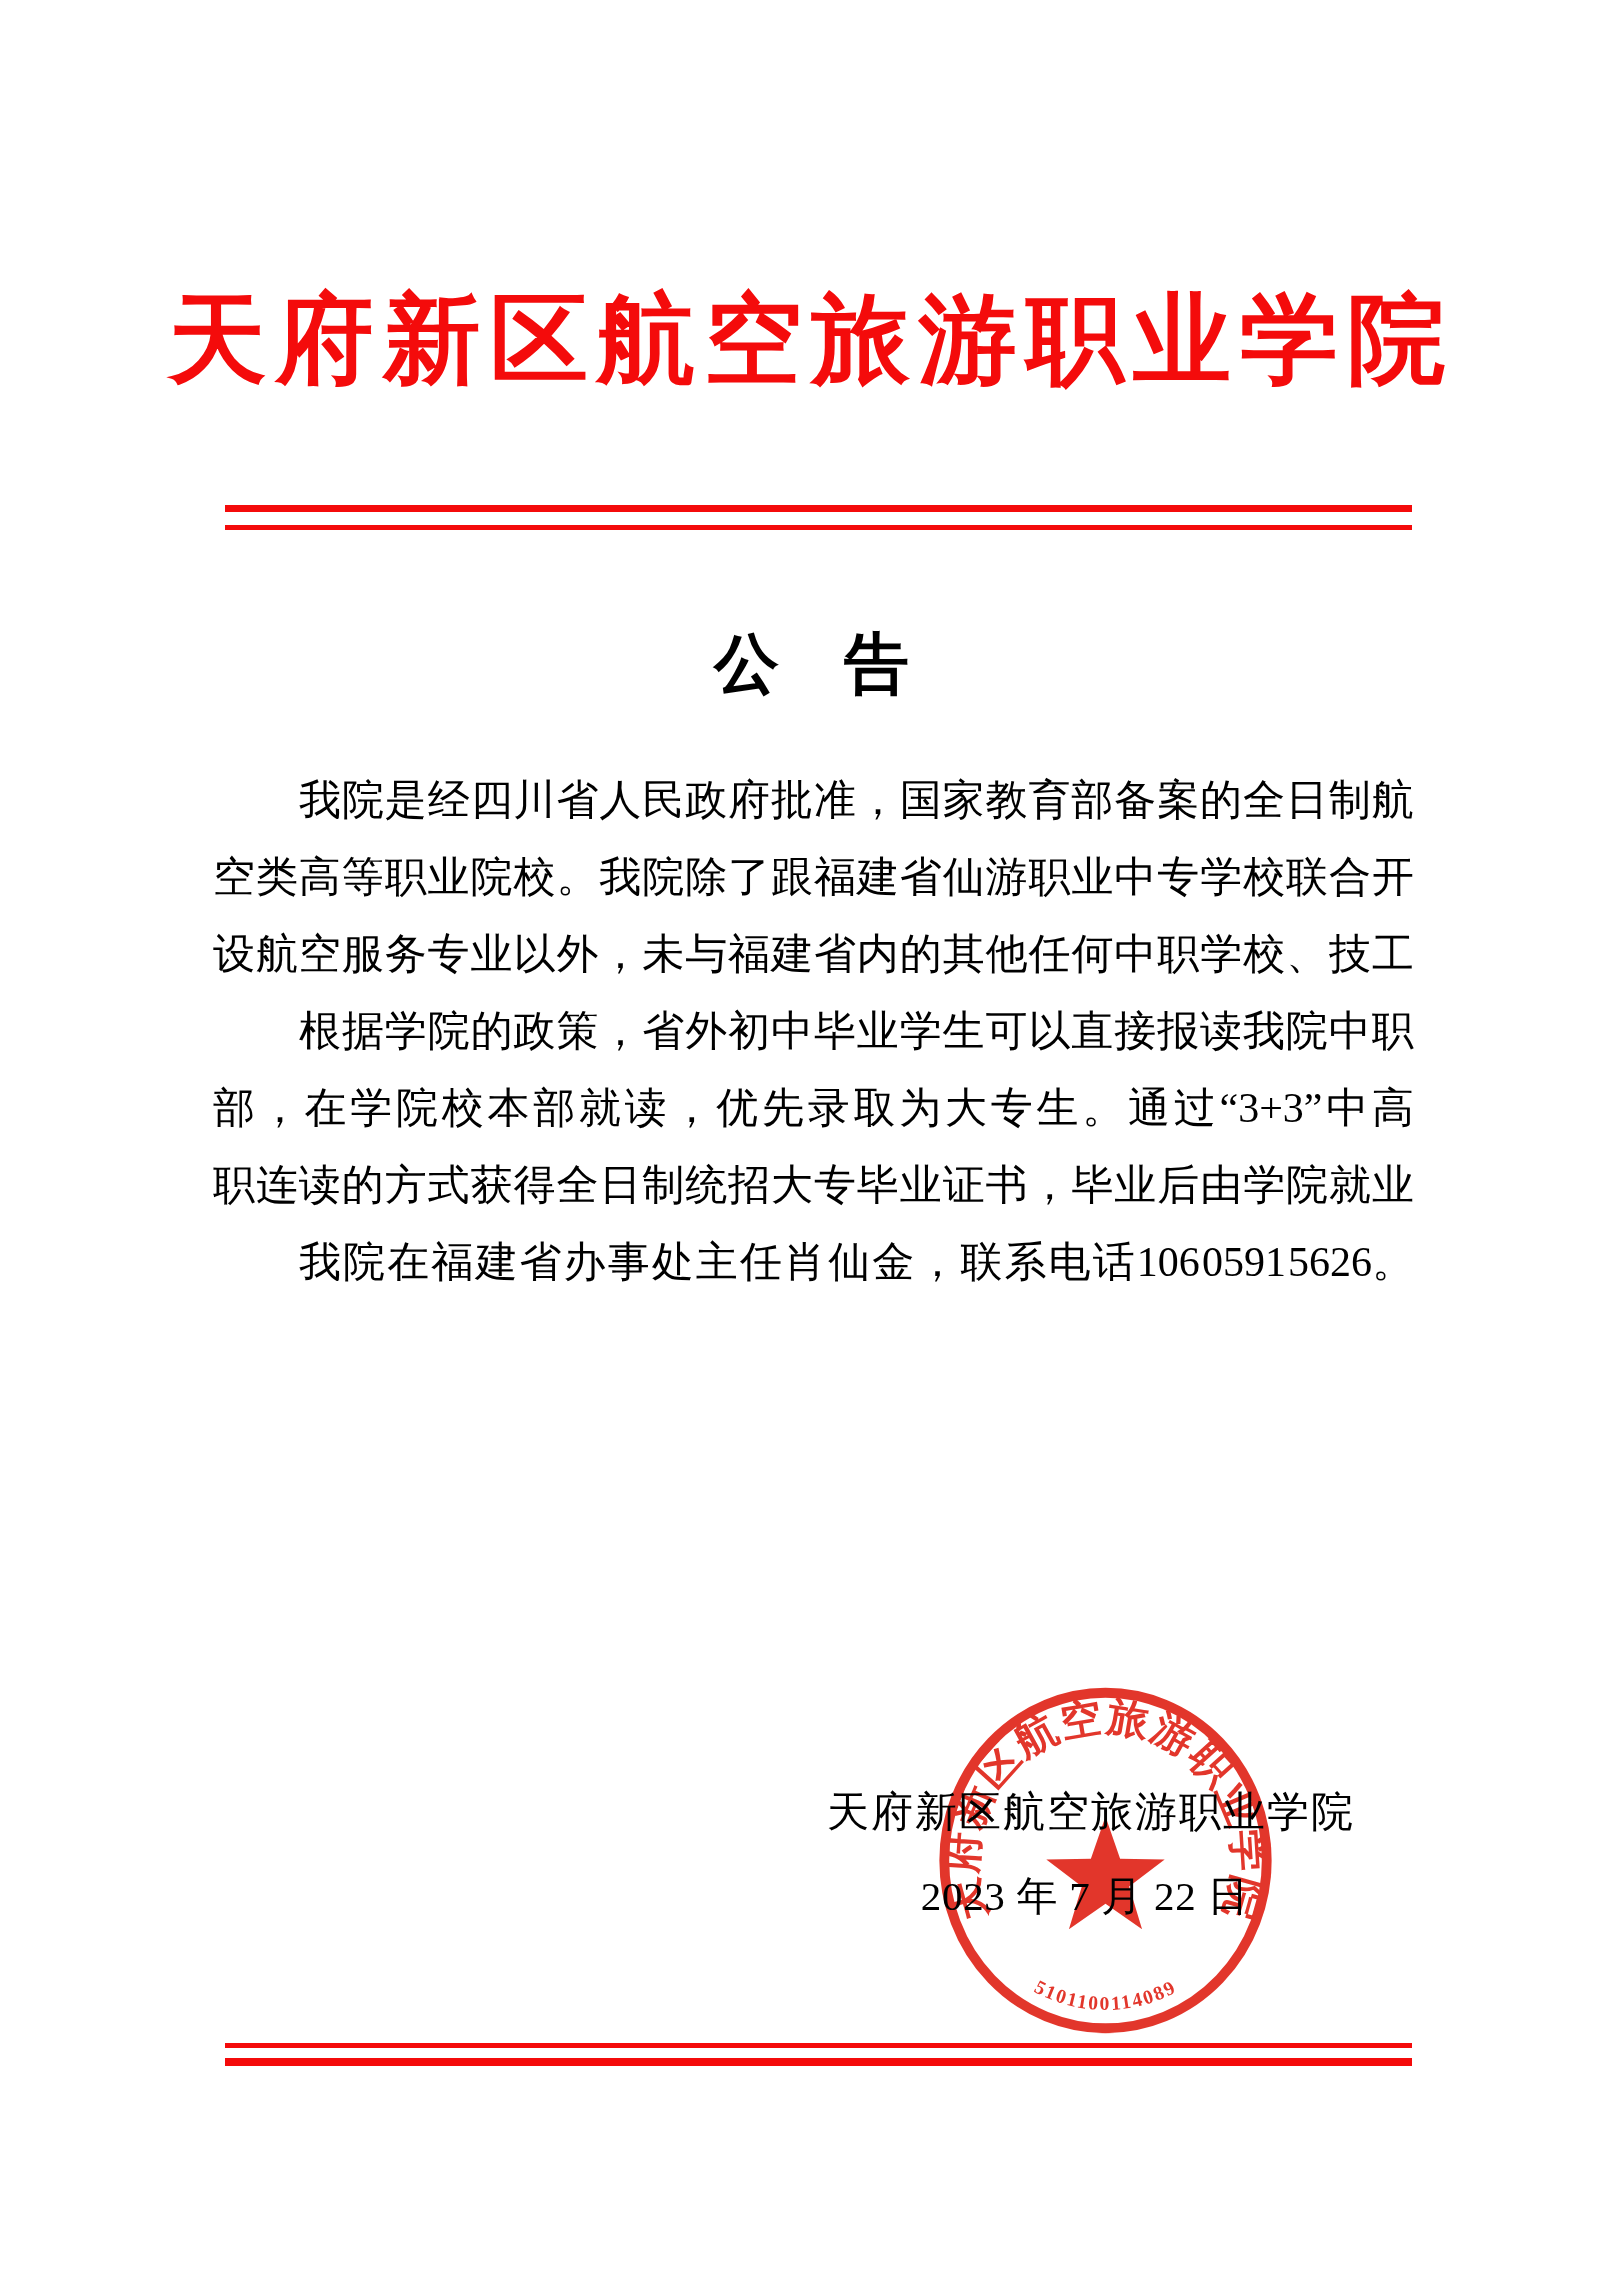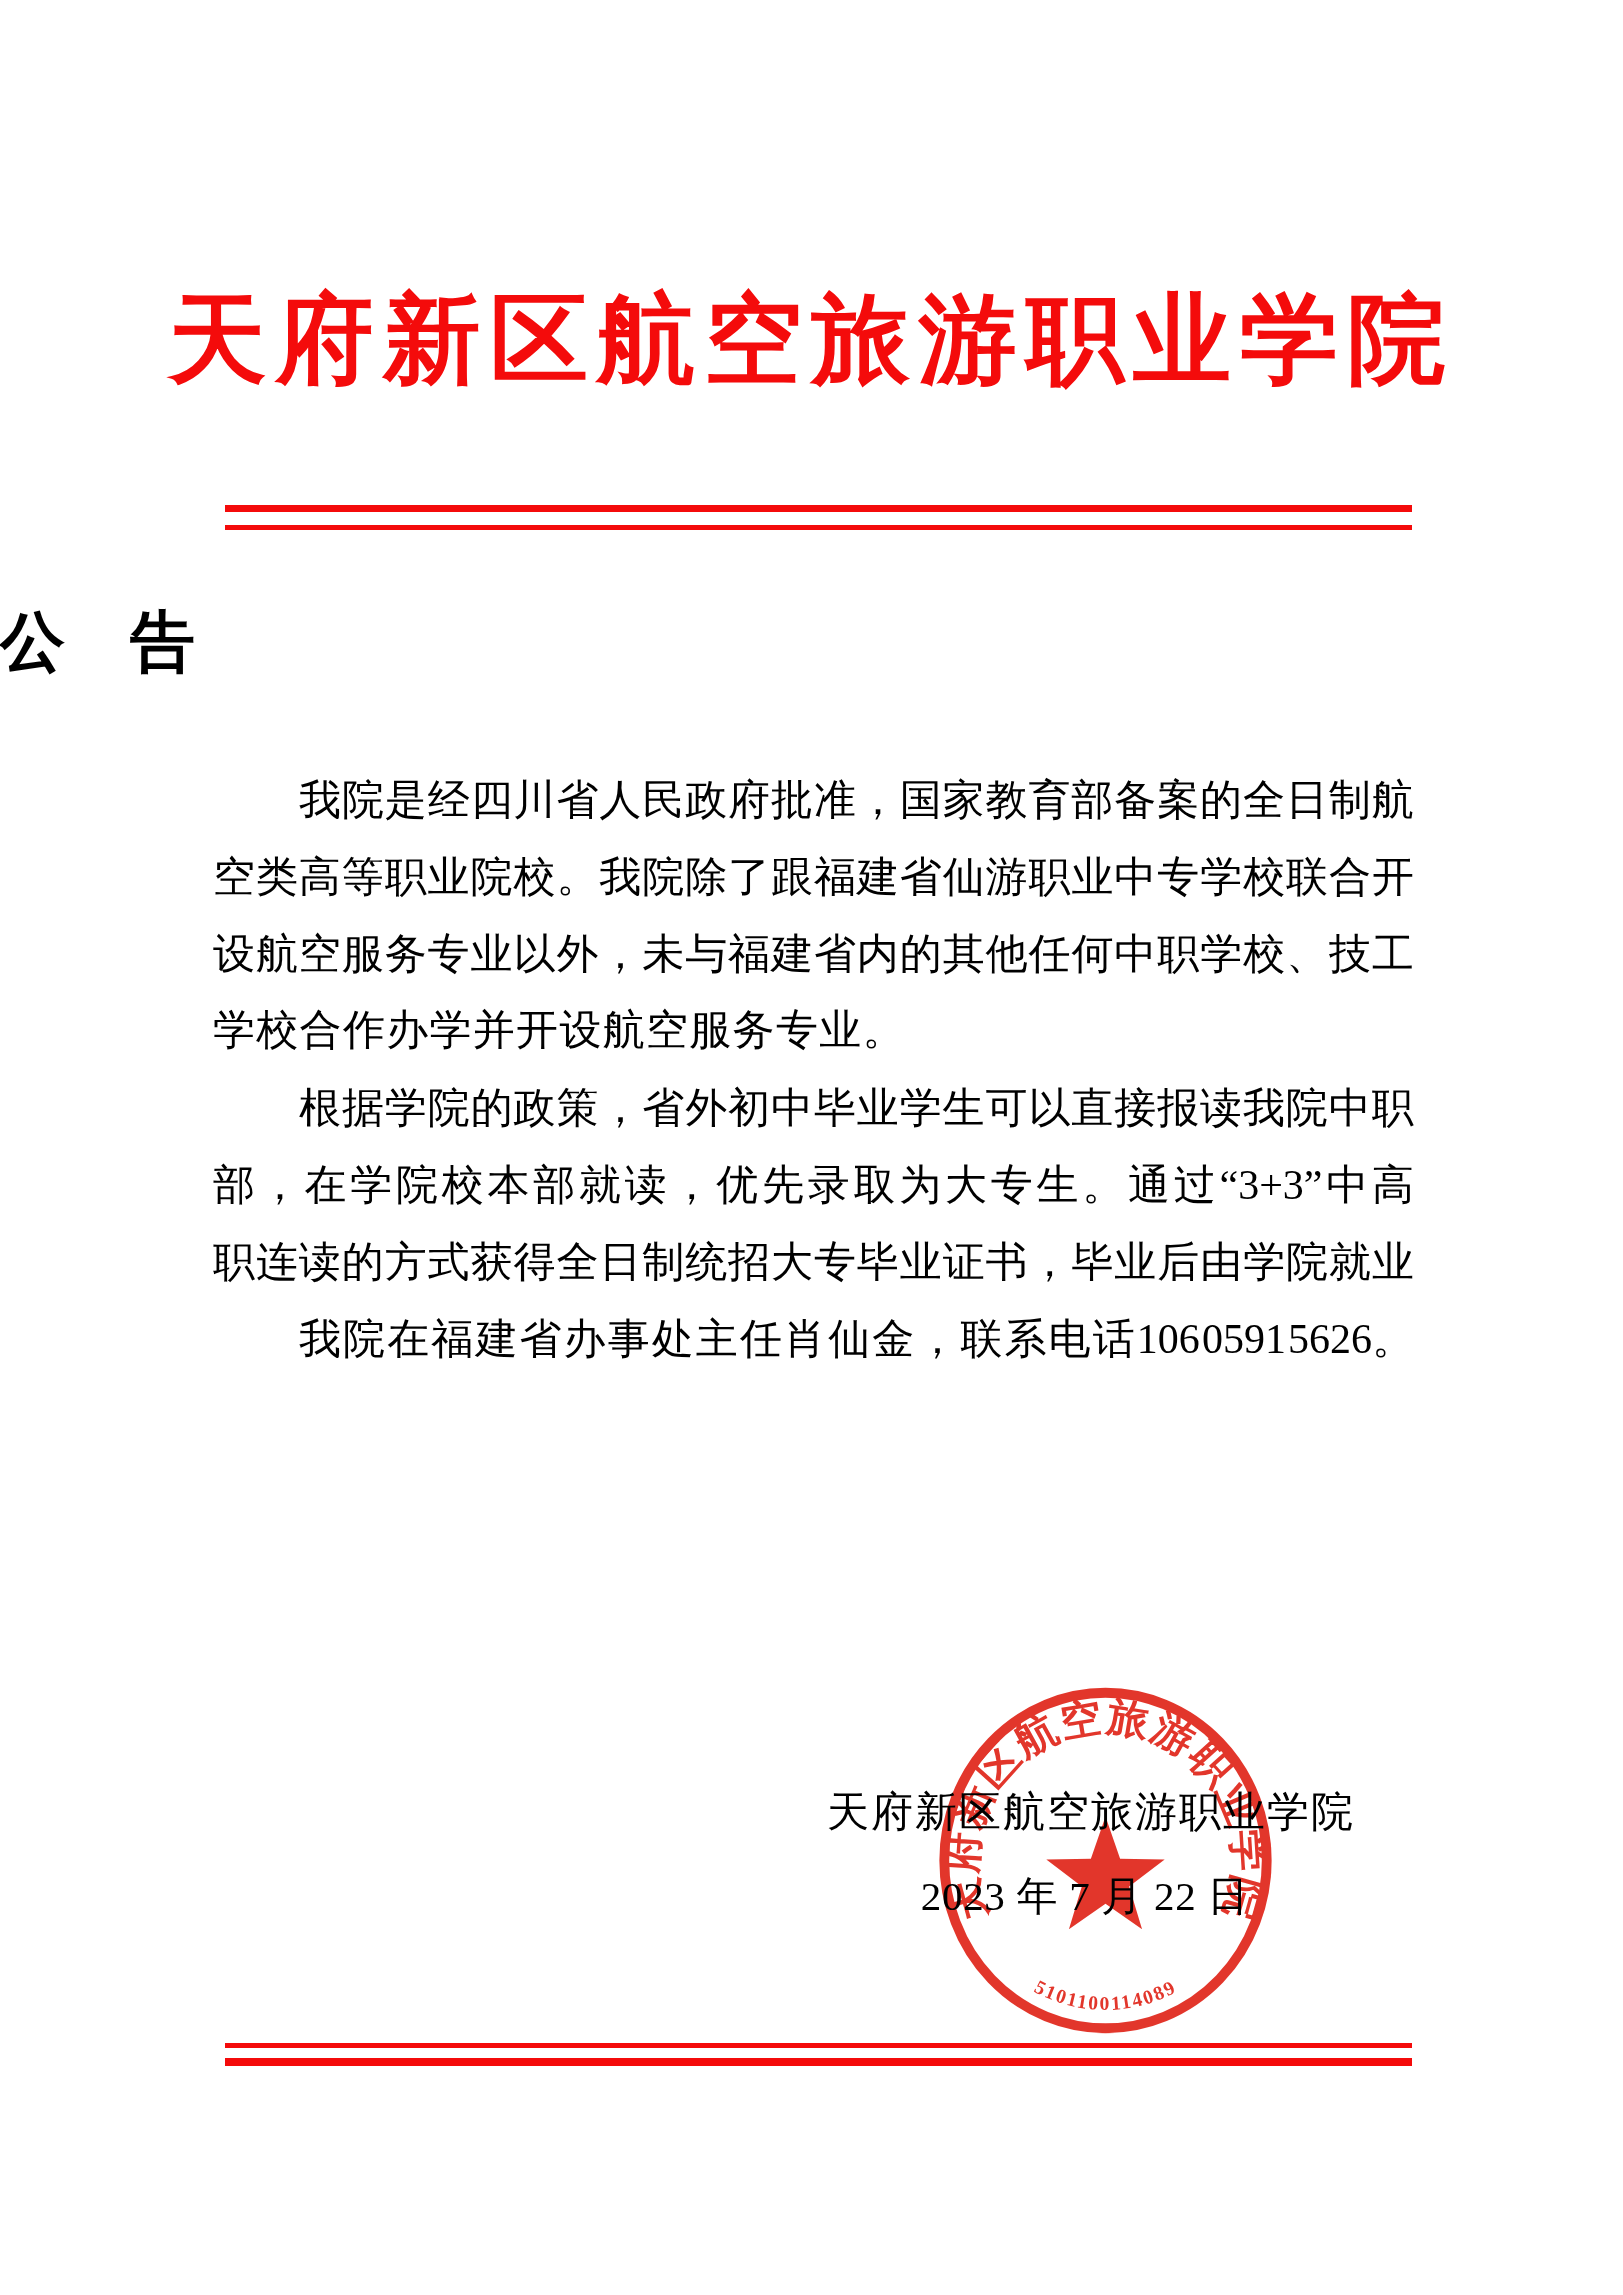--- a/index.html
+++ b/index.html
@@ -26,21 +26,22 @@
 
   
   .rule { left:225px; width:1187px; background:#f40b0b; }
   #rule-top-thick   { top:505px;  height:7.2px; }
   #rule-top-thin    { top:525px;  height:4.6px;  }
   #rule-bottom-thin { top:2043px; height:4.6px;  }
   #rule-bottom-thick{ top:2058px; height:7.9px; }
 
   
   #notice-heading {
-    top:610px; left:0; width:1623px;
+    top:632px; left:0; width:1623px;
+    text-align:center;
     font-size:65px; font-weight:bold;
     line-height:65px;
     color:#000;
     white-space:nowrap;
   }
 
   
   #body-text {
     top:761px; left:213px; width:1201px;
   }
@@ -177,21 +178,20 @@
       <span>任</span>
       <span>何</span>
       <span>中</span>
       <span>职</span>
       <span>学</span>
       <span>校</span>
       <span>、</span>
       <span>技</span>
       <span>工</span>
     </div>
-    <div class="line">学校合作办学并开设航空服务专业。</div>
     <div class="line just ind">
       <span>根</span>
       <span>据</span>
       <span>学</span>
       <span>院</span>
       <span>的</span>
       <span>政</span>
       <span>策</span>
       <span>，</span>
       <span>省</span>

